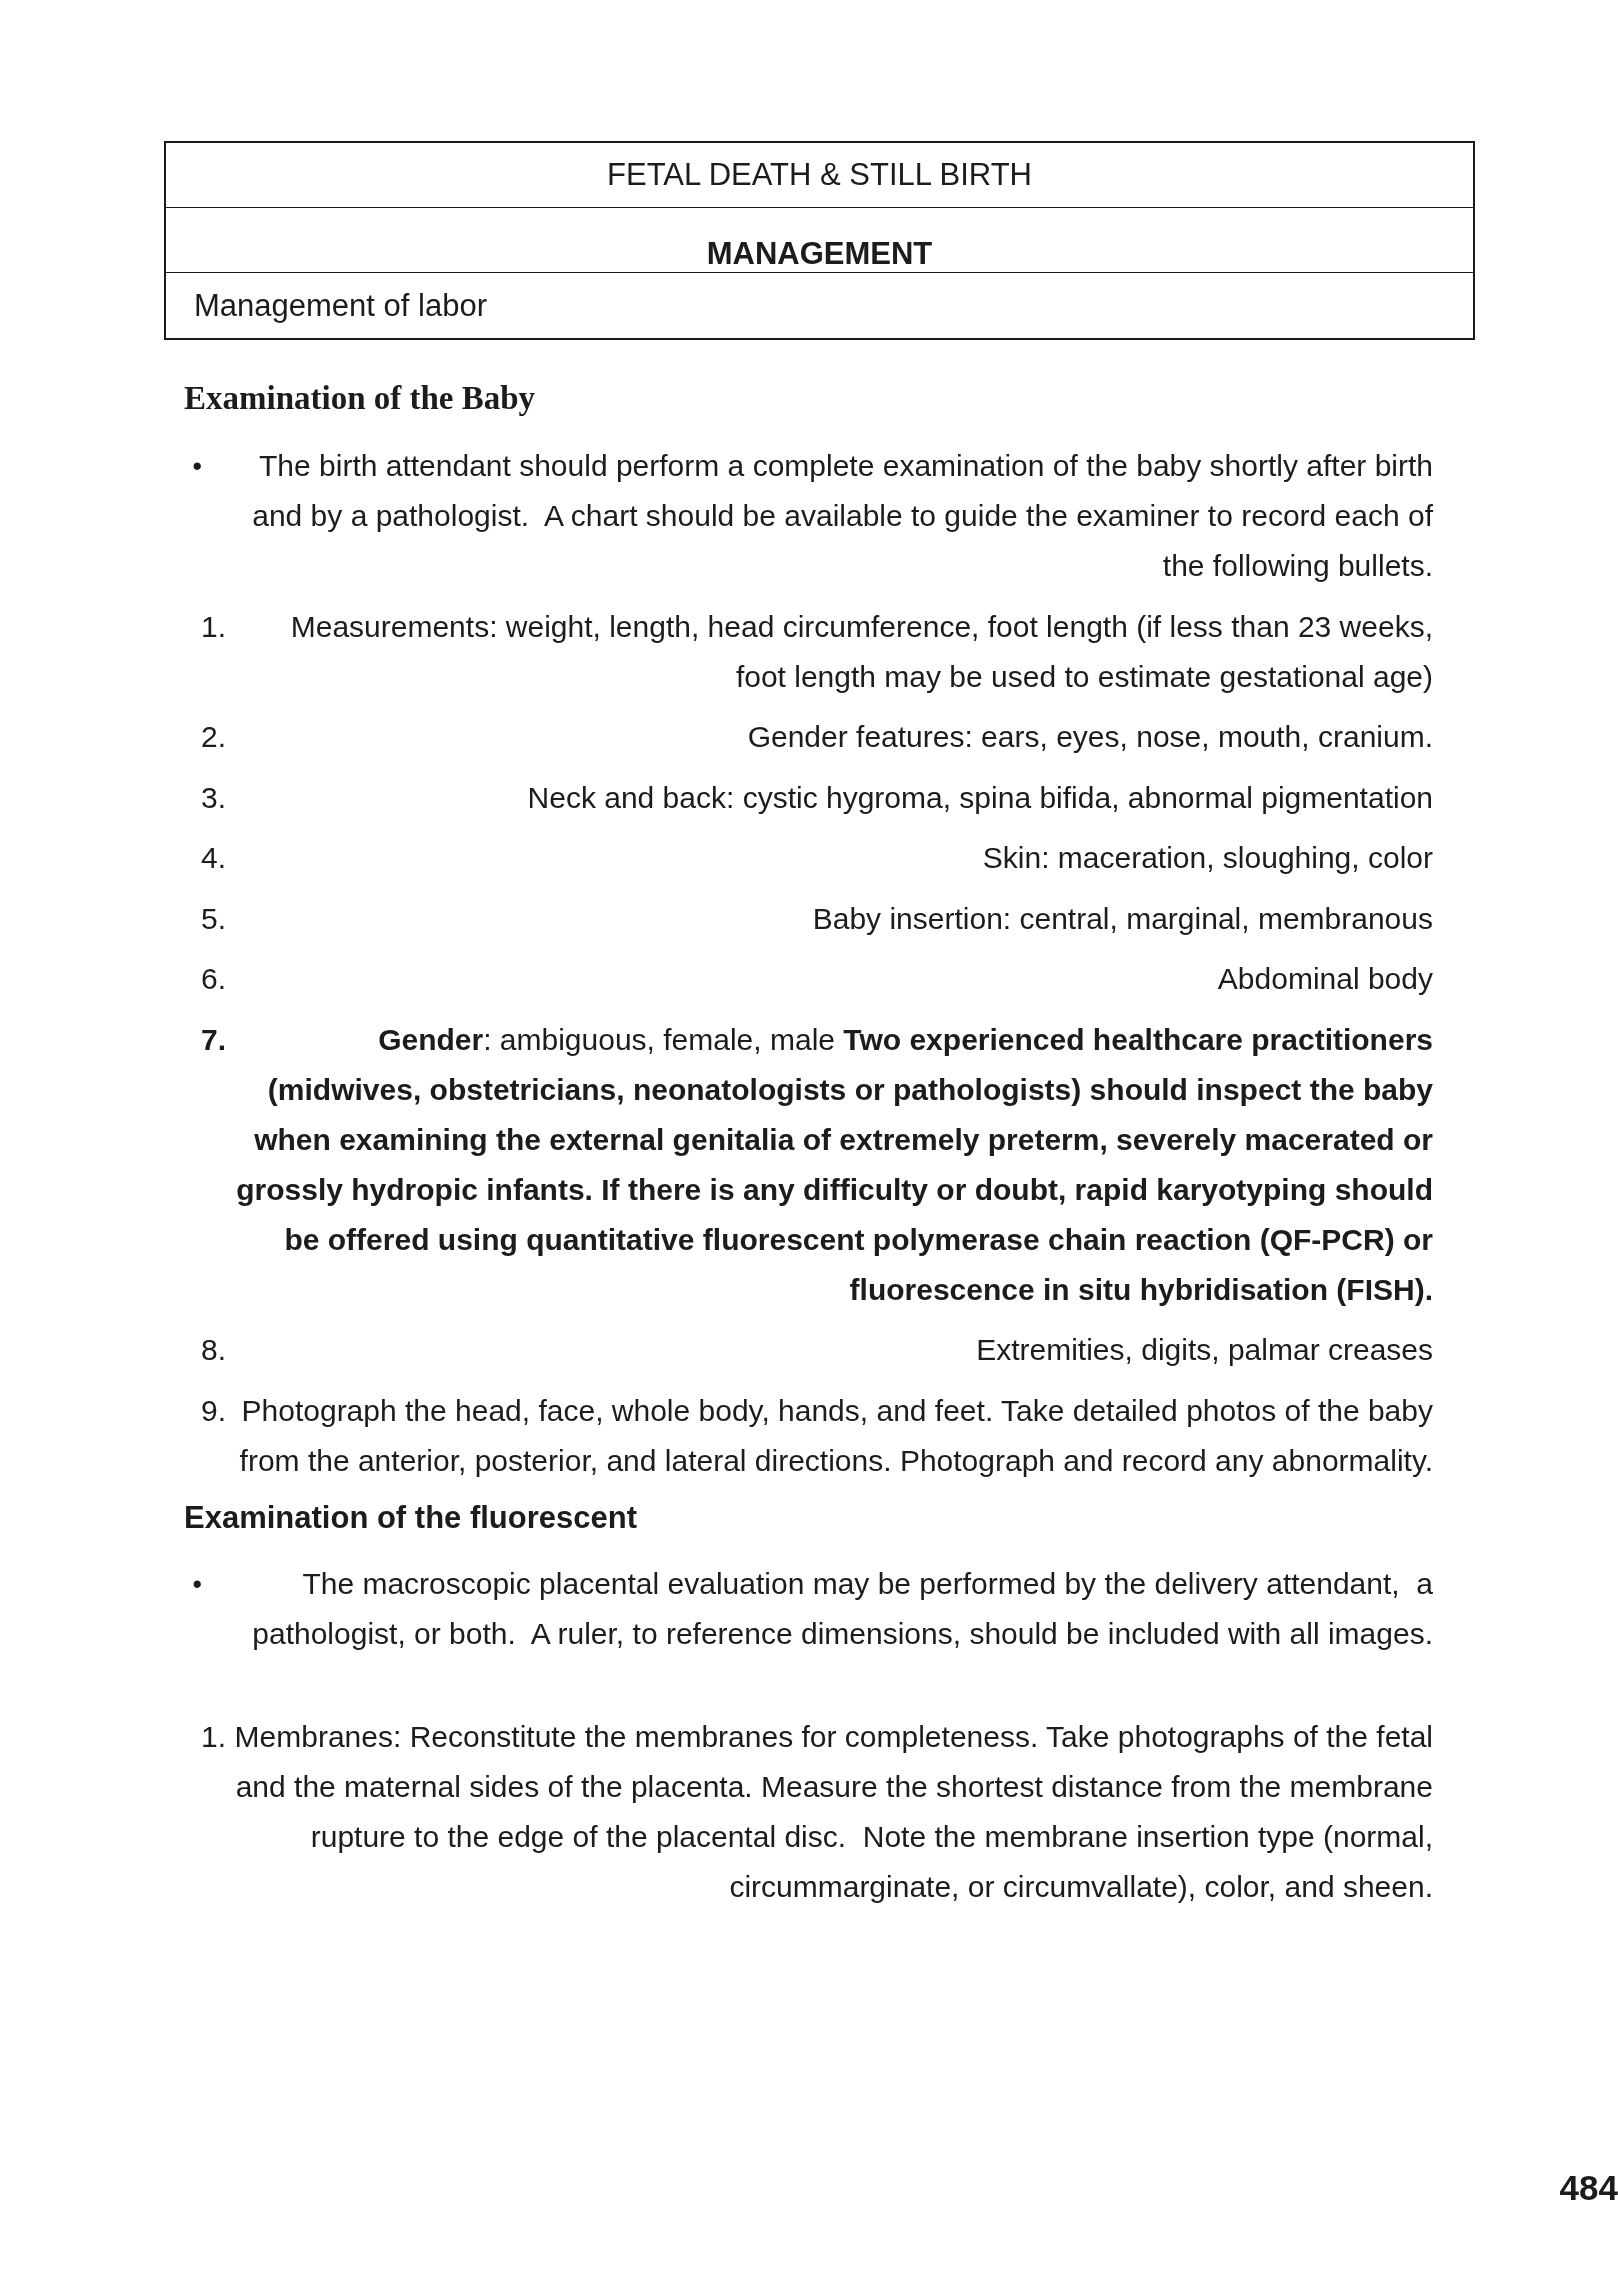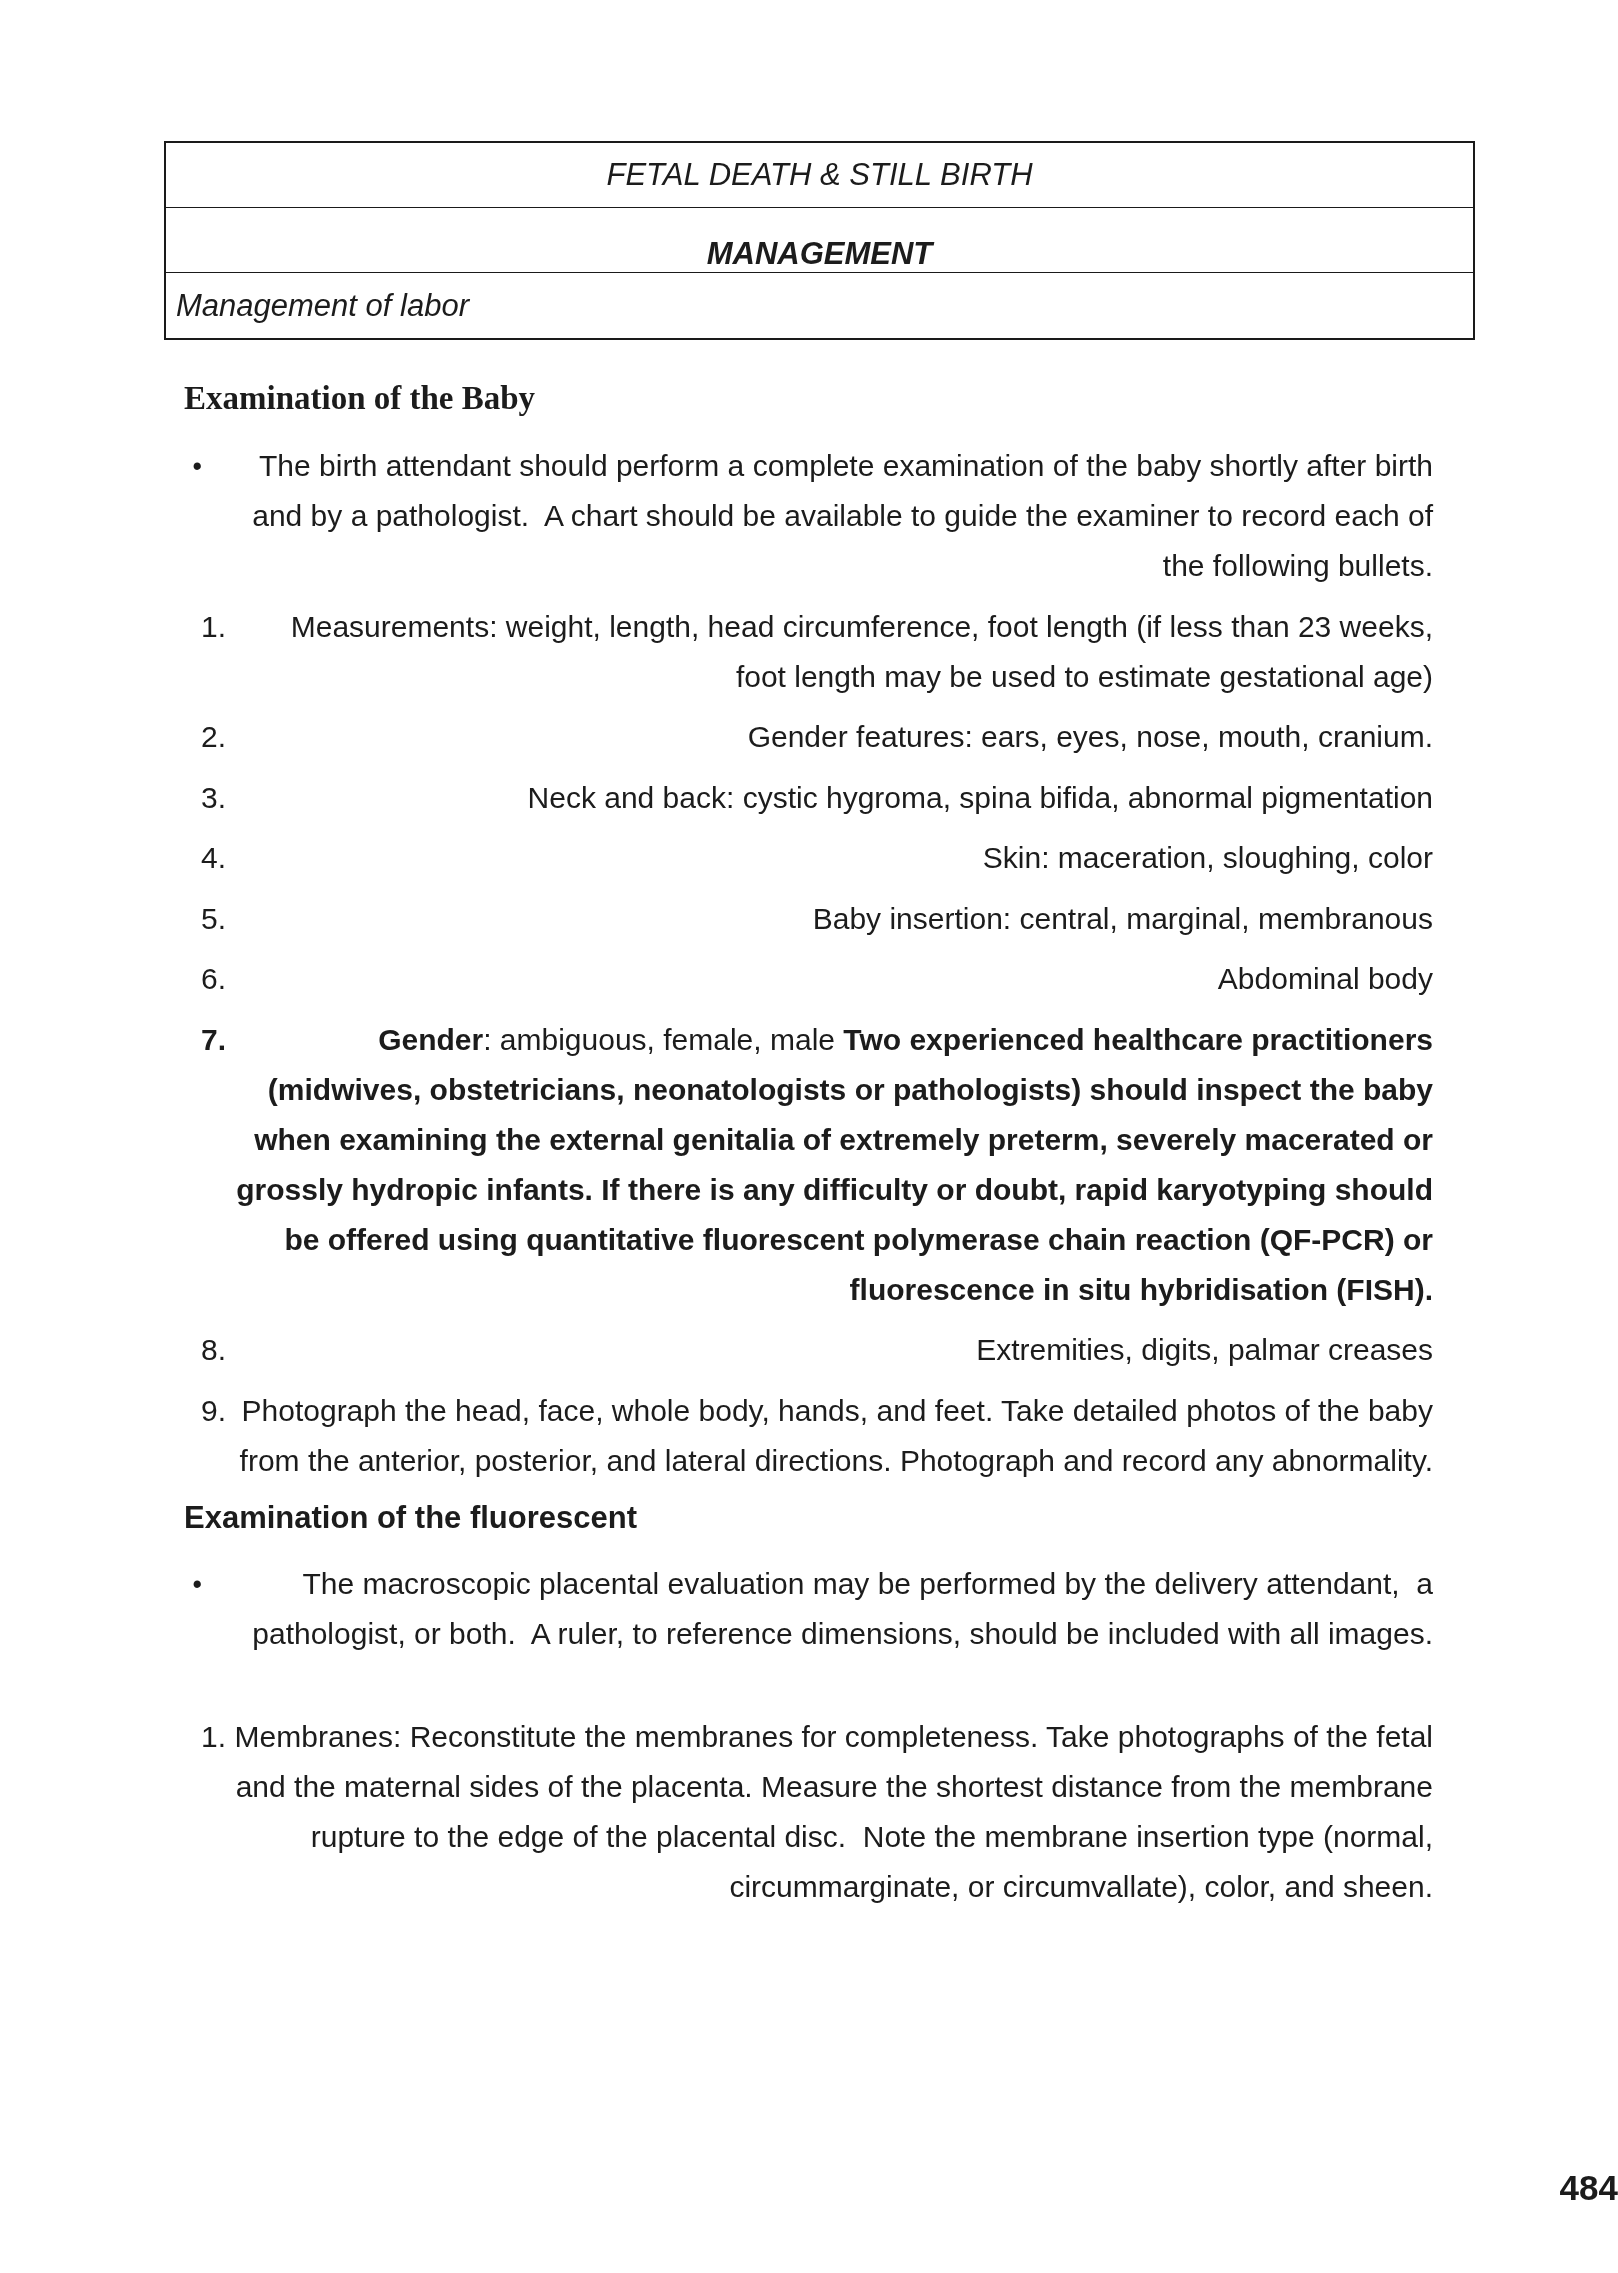--- a/index.html
+++ b/index.html
@@ -17,34 +17,33 @@
     left:184px; top:141px;
     width:1249px;
   }
   
   .hdr-table {
     margin-left:-20px;
     width:1311px;
     border:2.9px solid #1a1a1a;
     box-sizing:border-box;
     margin-bottom:36px;
-    font-style:italic;
   }
   .hdr-row {
     height:65px;
     display:flex;
     align-items:center;
     justify-content:center;
     font-size:31px;
     border-bottom:1.9px solid #1a1a1a;
     box-sizing:border-box;
   }
   .hdr-row:last-child { border-bottom:none; }
   .hdr-row.bold { font-weight:bold;align-items:flex-end; }
-  .hdr-row.left { justify-content:flex-start; padding-left:10px; }
+  .hdr-row.left { justify-content:flex-start; padding-left:28px; }
   
   .h-serif {
     font-family:"Liberation Serif", serif;
     font-weight:bold;
     font-size:33px;
     margin:0 0 21px 0;
     line-height:44px;
   }
   .h-sans {
     font-weight:bold;

